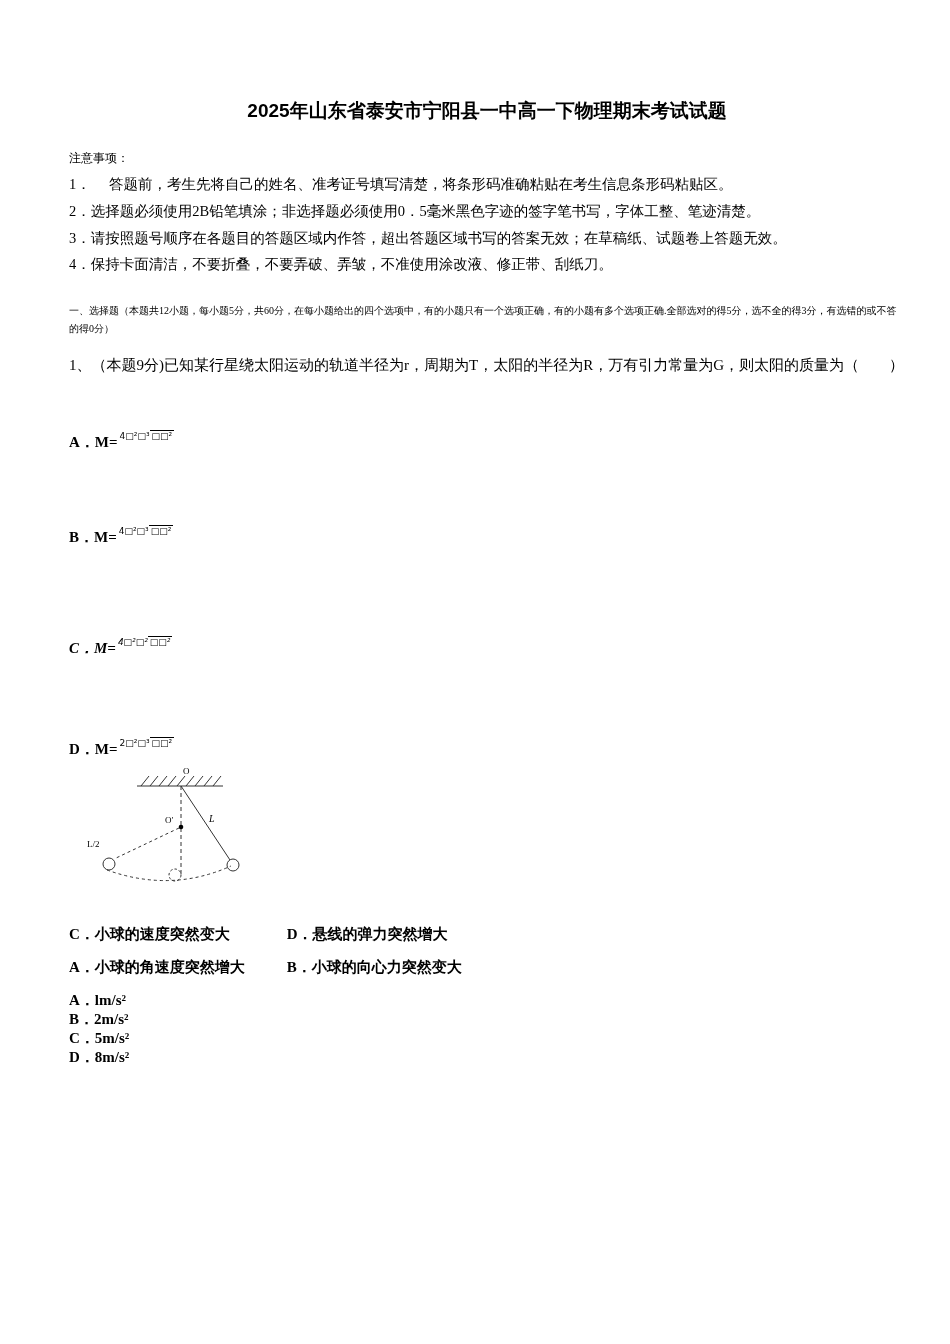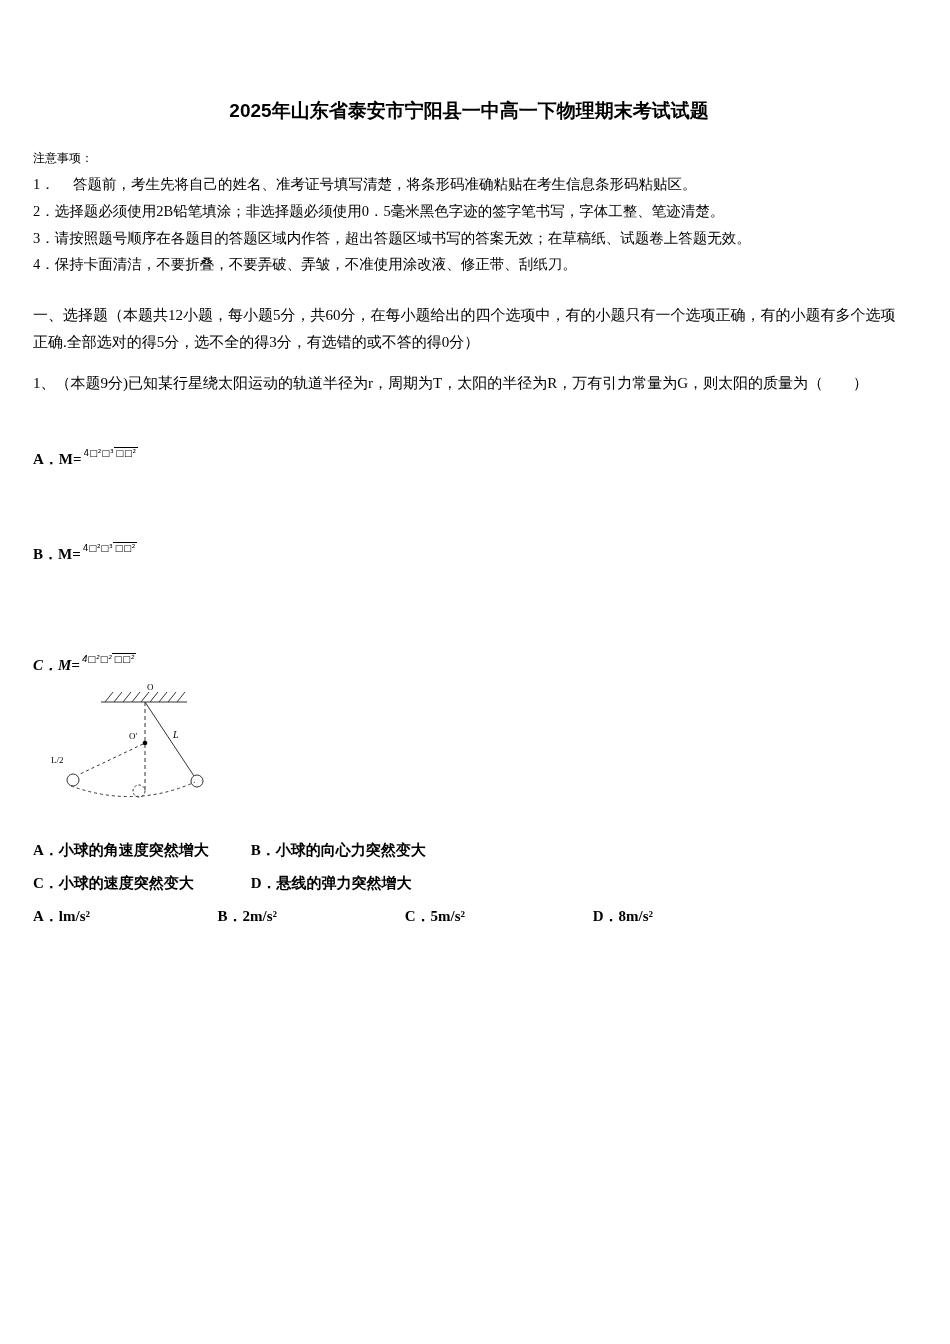--- a/index.html
+++ b/index.html
@@ -2,29 +2,29 @@
 <html><head>
 <meta charset="utf-8">
 <style>
   * { margin: 0; padding: 0; box-sizing: border-box; }
   html, body { background: #ffffff; }
   body {
     width: 950px; height: 1344px;
     font-family: "Liberation Serif", "DejaVu Serif", serif;
     color: #000; font-size: 15px; overflow: hidden;
   }
-  .page { padding: 98px 45px 0 33px; }
+  .page { padding: 98px 45px 0 33px; margin-left: 36px; }
   .title {
     text-align: center;
     font-family: "Liberation Sans", "DejaVu Sans", sans-serif;
     font-weight: bold; font-size: 19px; margin-bottom: 26px;
   }
   .notice-heading { font-size: 12px; margin-bottom: 4px; font-family: Liberation Serif, serif; }
   .notice-item { font-size: 14.5px; line-height: 1.85; }
-  .section-heading { margin-top: 24px; font-size: 15px; line-height: 1.75; }
+  .section-heading { margin-top: 24px; font-size: 10px; line-height: 1.75; }
   .q1-stem { margin-top: 14px; line-height: 1.95; }
   .q1-option { font-weight: bold; font-size: 15px; }
   .q1-option.a { margin-top: 52px; }
   .q1-option.b { margin-top: 76px; }
   .q1-option.c { margin-top: 92px; font-style: italic; }
   .q1-option.d { margin-top: 82px; }
   .frac {
     display: inline-block; vertical-align: middle; text-align: center;
     font-size: 9px; font-weight: normal; line-height: 1.2;
     position: relative; top: -7px; margin-left: 2px;
@@ -33,21 +33,21 @@
   .frac .den { border-top: 1px solid #000; padding: 0 2px; }
   .q2-stem { margin-top: 50px; line-height: 2.55; }
   .q2-figure { margin: 6px 0 2px 0; }
   .q2-options { margin-top: 26px; font-size: 15px; font-weight: 600; }
   .q2-options .row { margin-bottom: 14px; }
   .q2-options .opt-first { display: inline-block; min-width: 196px; margin-right: 18px; }
   .q3-stem { margin-top: 16px; line-height: 2.35; }
   .q3-stem .b { font-weight: bold; }
   .q3-options {
     margin-top: 8px; width: 620px; display: flex;
-    justify-content: space-between; font-weight: bold; font-size: 15px;
+    justify-content: space-between; font-weight: bold; font-size: 15px; flex-direction: column;
   }
   svg text { font-family: "Liberation Serif", "DejaVu Serif", serif; }
   svg .var { font-style: italic; }
 </style>
 </head>
 <body>
 
 <div class="page">
 
   <div class="title">2025年山东省泰安市宁阳县一中高一下物理期末考试试题</div>
@@ -70,20 +70,23 @@
     </div>
 
     <div class="q1-option b">
       <span>B．M=</span><span class="frac"><span class="num">4□²□³</span><span class="den">□□²</span></span>
     </div>
 
     <div class="q1-option c">
       <span>C．M=</span><span class="frac"><span class="num">4□²□²</span><span class="den">□□²</span></span>
     </div>
 
+    <div class="q1-option d">
+      <span>D．M=</span><span class="frac"><span class="num">2□²□³</span><span class="den">□□²</span></span>
+    </div>
   </div>
 
   <div>
 
     <div class="q2-figure">
       <svg width="186" height="130" viewBox="0 0 186 130">
 
         <path d="M68 21 H154 M72 21 L80 11 M81 21 L89 11 M90 21 L98 11 M99 21 L107 11 M108 21 L116 11 M117 21 L125 11 M126 21 L134 11 M135 21 L143 11 M144 21 L152 11" stroke="#333" stroke-width="1" fill="none"></path>
 
         <text x="114" y="9" font-size="9">O</text>
@@ -102,26 +105,26 @@
         <circle cx="40" cy="99" r="6" fill="none" stroke="#333" stroke-width="1"></circle>
 
         <circle cx="106" cy="110" r="6" fill="none" stroke="#333" stroke-width="1" stroke-dasharray="2.5 2"></circle>
 
         <path d="M38 105 Q 102 128 162 101" fill="none" stroke="#333" stroke-width="1" stroke-dasharray="3 3"></path>
       </svg>
     </div>
 
     <div class="q2-options">
       <div class="row">
+        <span class="opt-first">C．小球的速度突然变大</span>
+        <span>D．悬线的弹力突然增大</span>
+      </div>
+      <div class="row">
         <span class="opt-first">A．小球的角速度突然增大</span>
         <span>B．小球的向心力突然变大</span>
-      </div>
-      <div class="row">
-        <span class="opt-first">C．小球的速度突然变大</span>
-        <span>D．悬线的弹力突然增大</span>
       </div>
     </div>
   </div>
 
   <div>
     <div class="q3-options">
       <span>A．lm/s²</span>
       <span>B．2m/s²</span>
       <span>C．5m/s²</span>
       <span>D．8m/s²</span>

